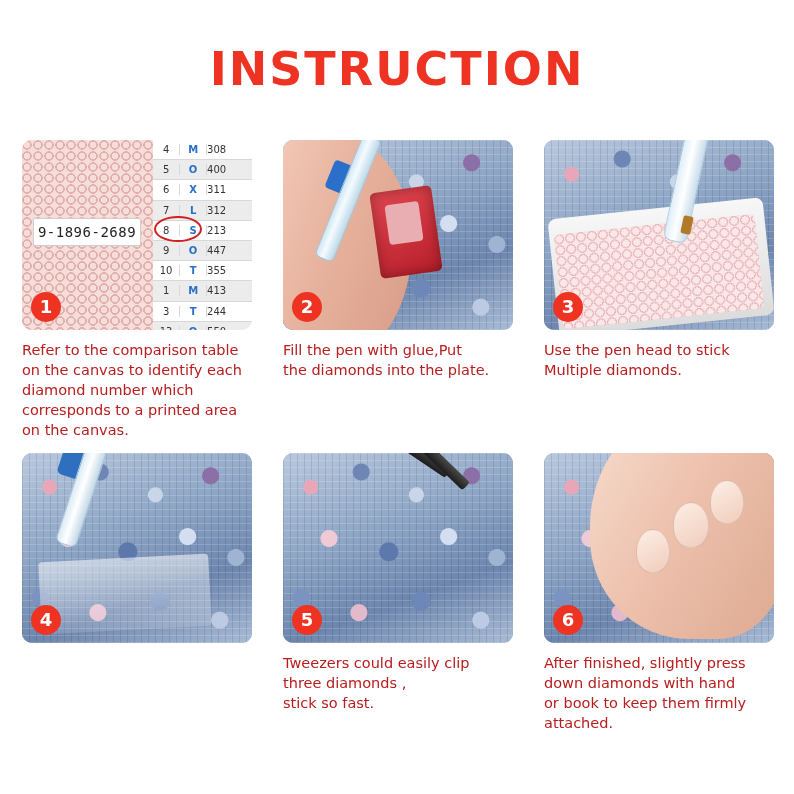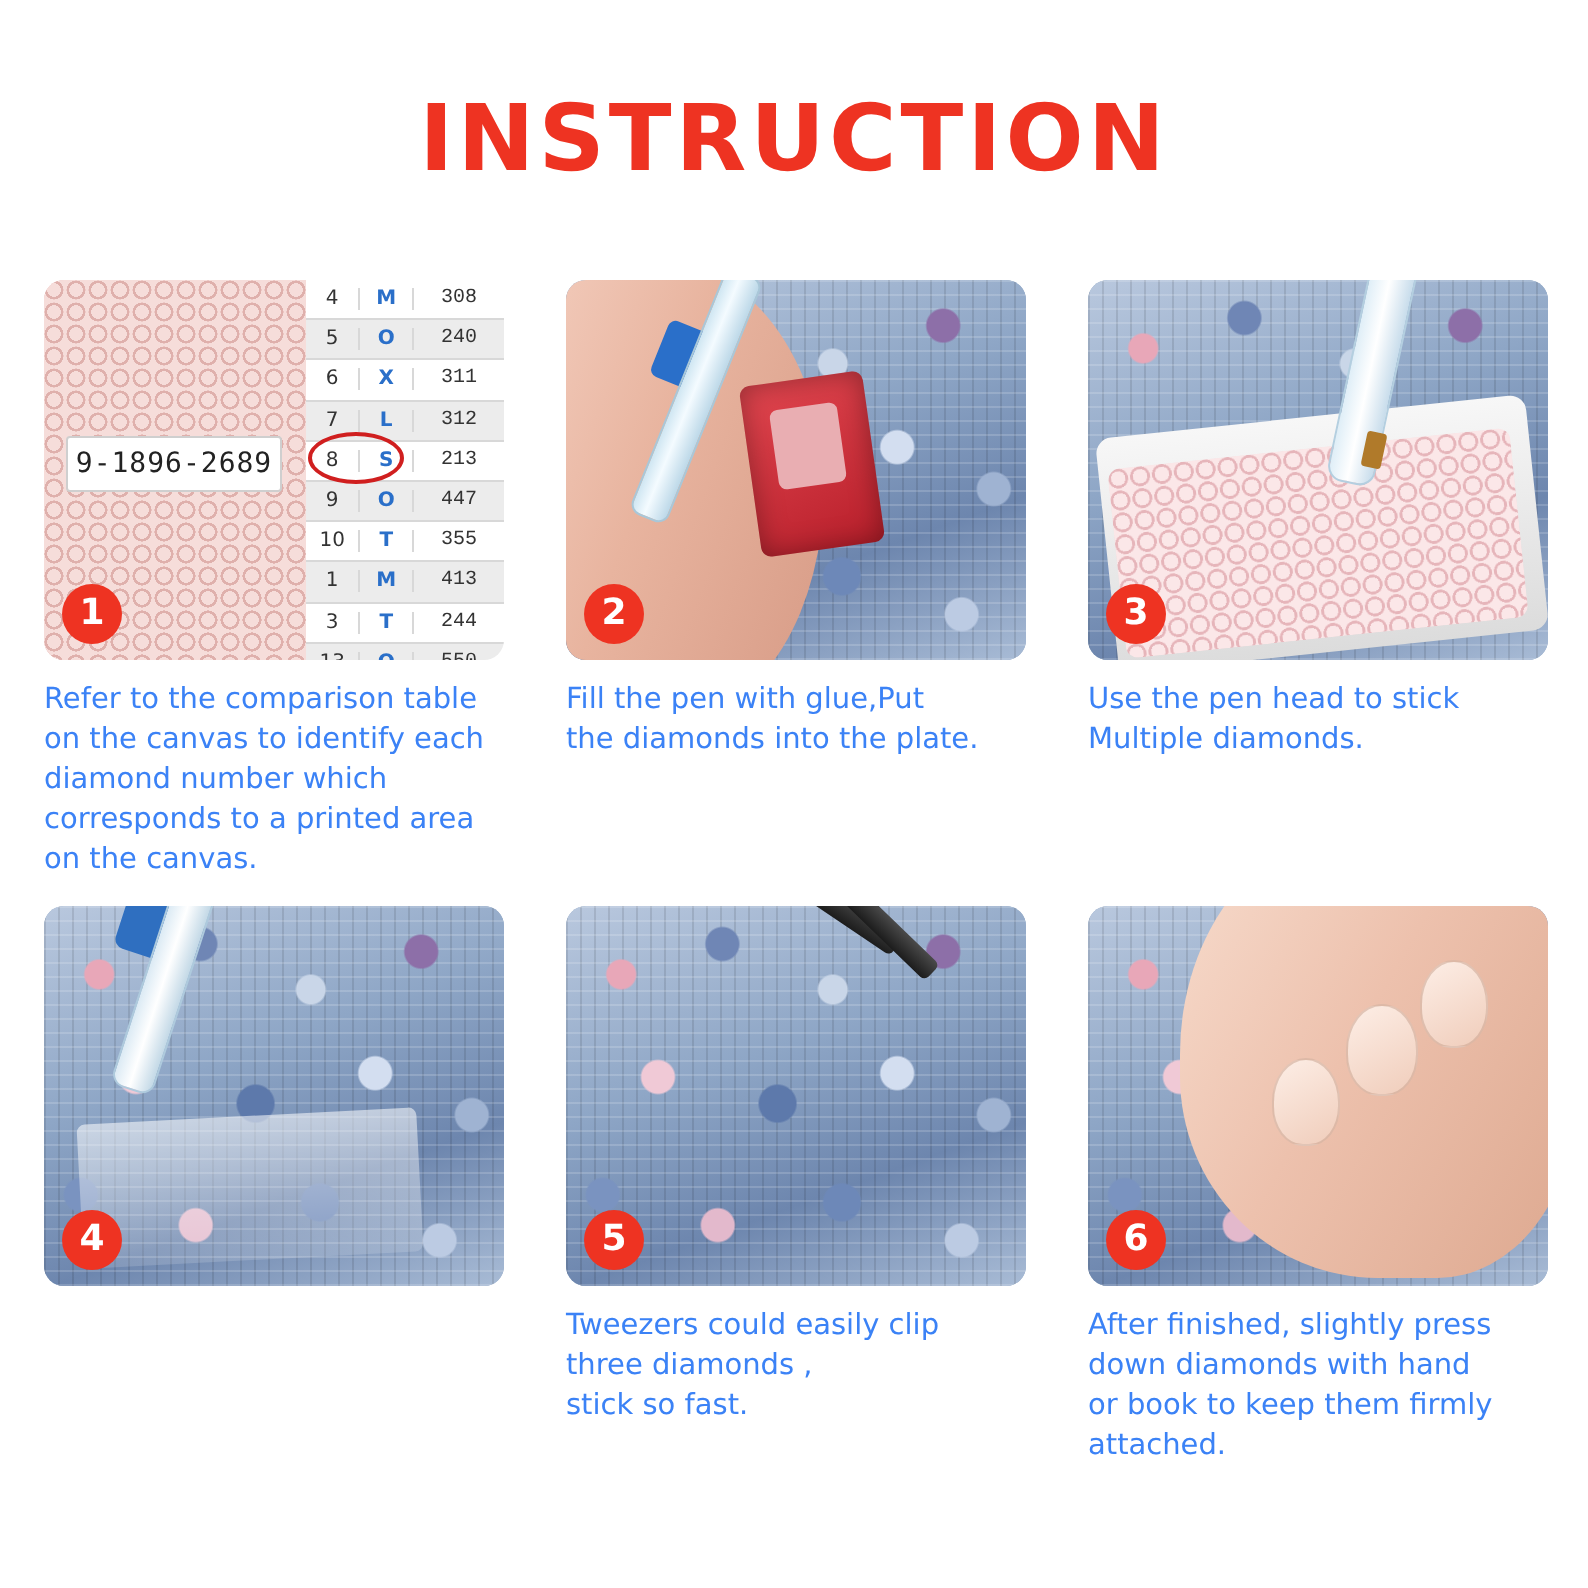--- a/index.html
+++ b/index.html
@@ -67,21 +67,21 @@
     font-weight: bold;
     line-height: 30px;
     text-align: center;
     font-family: "DejaVu Sans", sans-serif;
     z-index: 6;
   }
   .caption {
     margin-top: 10px;
     font-size: 14.5px;
     line-height: 1.38;
-    color: #3b82f6;
+    color: #b91c1c;
     font-family: "DejaVu Sans", sans-serif;
     white-space: pre-line;
   }
   .row2 { margin-top: 13px; }
 
   
   .mosaic {
     position: absolute;
     inset: 0;
     background-color: #8fa7c4;
@@ -143,21 +143,21 @@
     display: flex;
     align-items: center;
     height: 19.2px;
     border-bottom: 1px solid #d8d8d8;
     font-size: 10px;
     font-family: "DejaVu Sans", sans-serif;
     color: #333;
   }
   .tnum { width: 26px; text-align: center; border-right: 1px solid #d8d8d8; }
   .tsym { width: 26px; text-align: center; border-right: 1px solid #d8d8d8; color: #2a6fc9; font-weight: bold;}
-  .tcode { flex: 1; text-align: center; font-family: Liberation Mono, monospace; }
+  .tcode { flex: 1; text-align: left; }
   .tshade { background: #ececec; }
   .circle-mark {
     position: absolute;
     left: 1px;
     top: 76px;
     width: 44px;
     height: 22px;
     border: 2px solid #d01f1f;
     border-radius: 50%;
     z-index: 5;
@@ -324,21 +324,21 @@
           <div class="p1-label">9-1896-2689</div>
           <div class="p1-table">
             <div class="trow">
               <div class="tnum">4</div>
               <div class="tsym">M</div>
               <div class="tcode">308</div>
             </div>
             <div class="trow tshade">
               <div class="tnum">5</div>
               <div class="tsym">O</div>
-              <div class="tcode">240</div>
+              <div class="tcode">400</div>
             </div>
             <div class="trow">
               <div class="tnum">6</div>
               <div class="tsym">X</div>
               <div class="tcode">311</div>
             </div>
             <div class="trow tshade">
               <div class="tnum">7</div>
               <div class="tsym">L</div>
               <div class="tcode">312</div>

